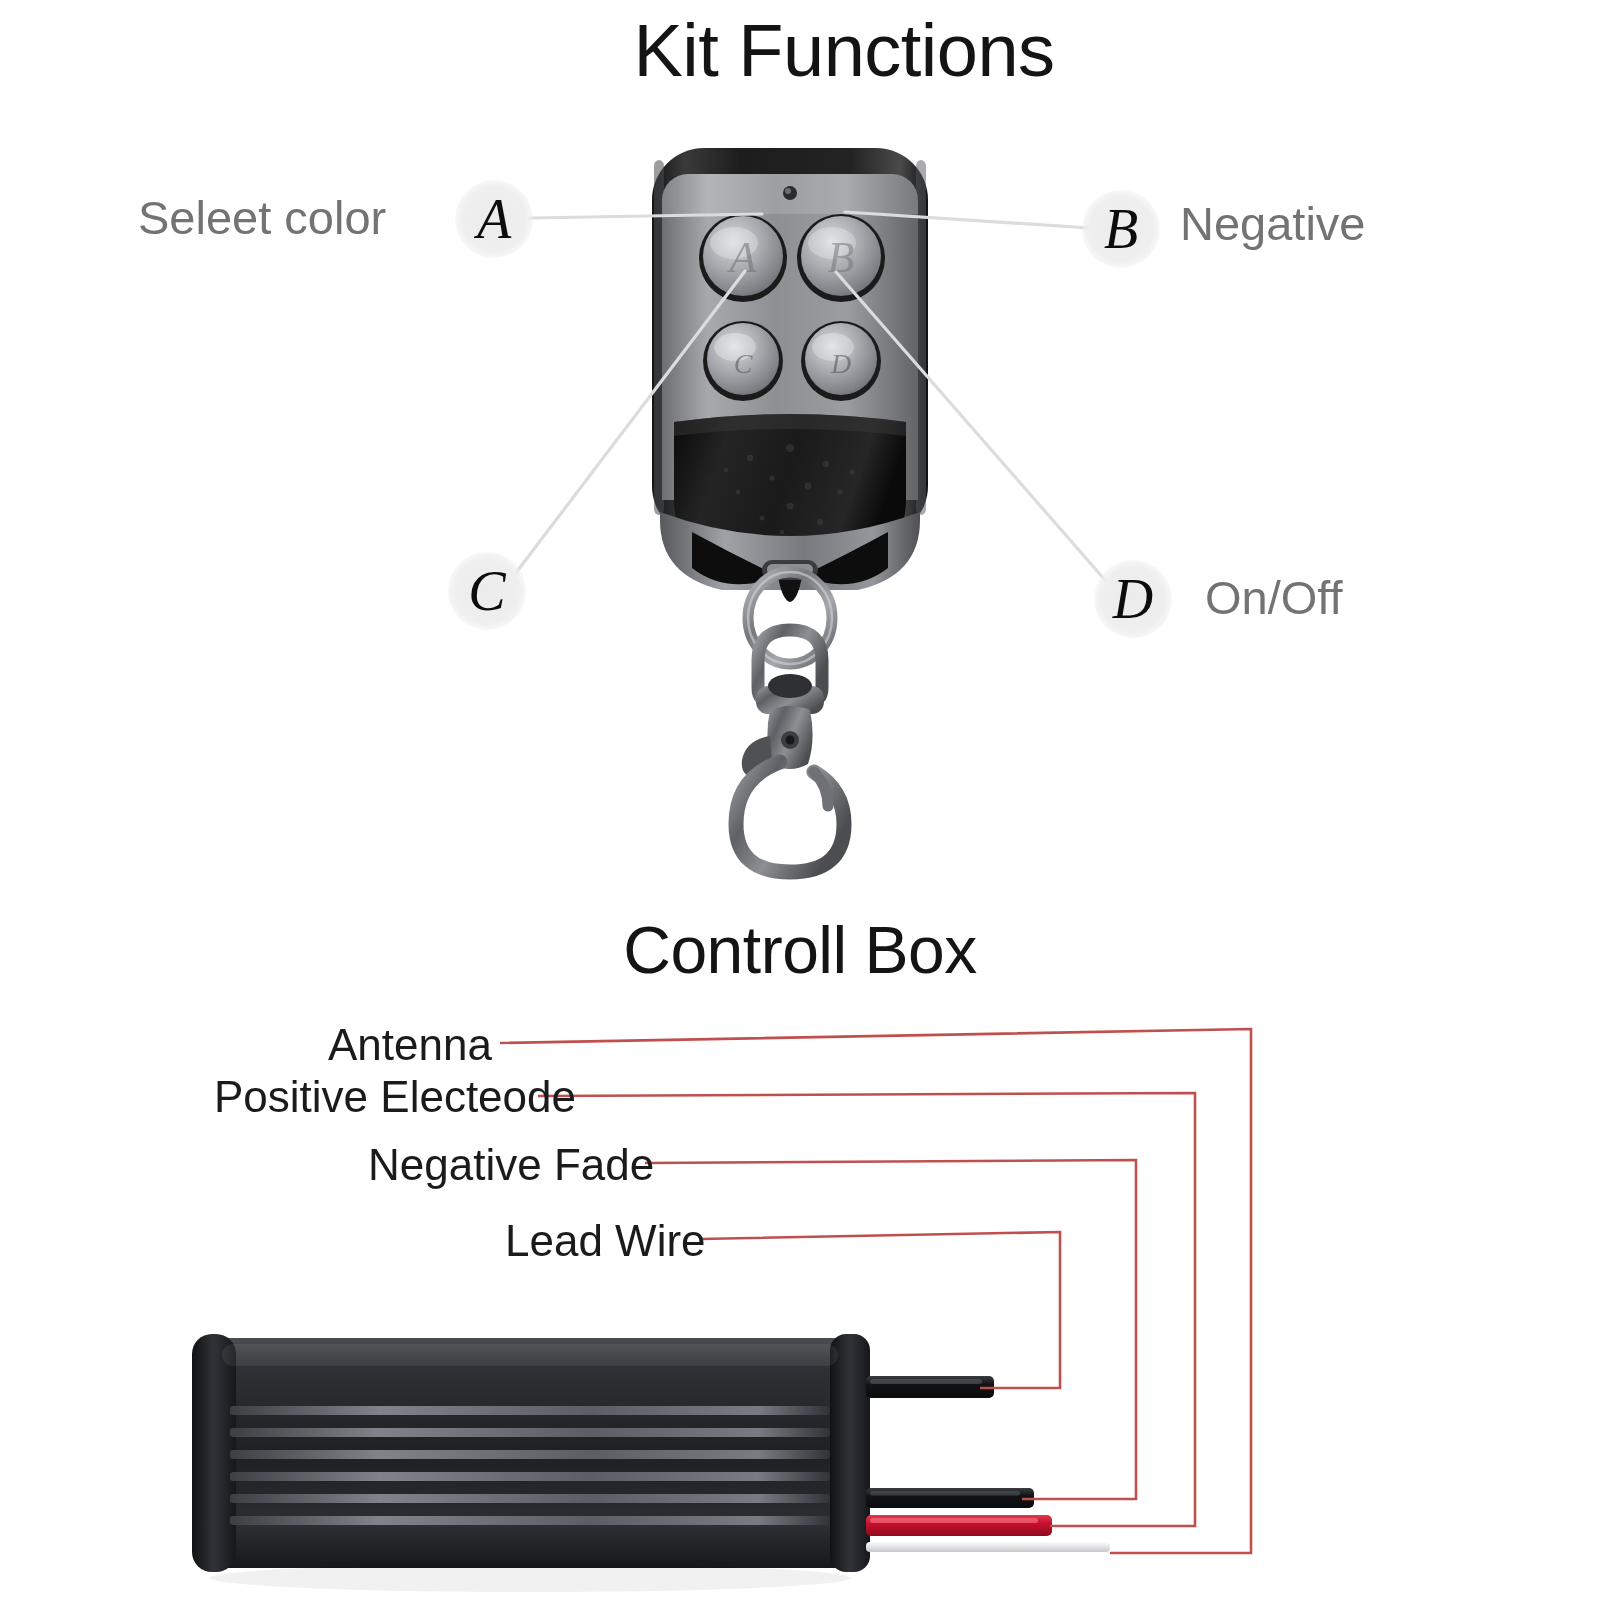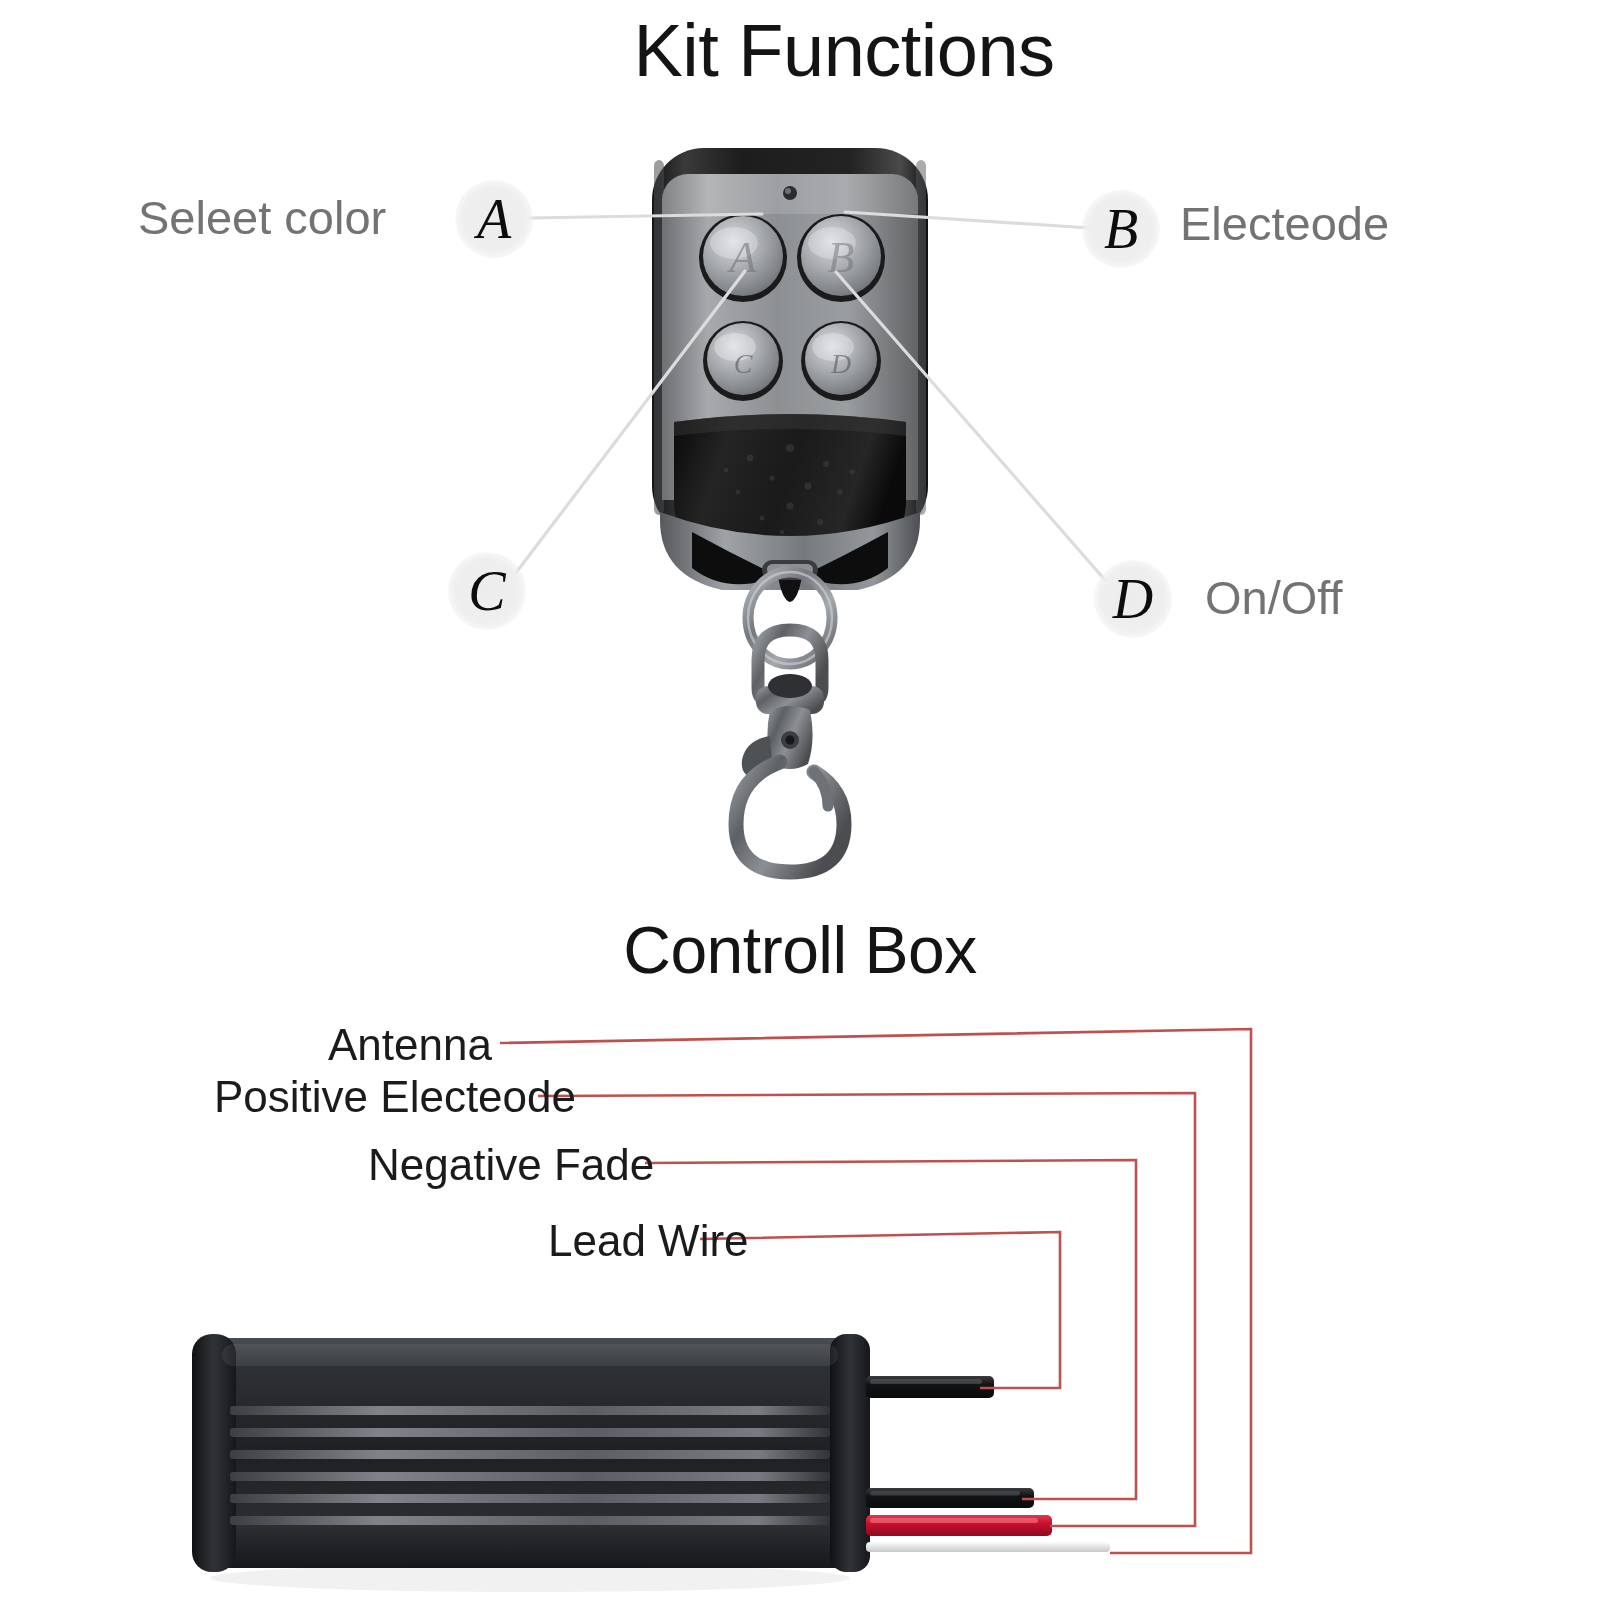--- a/index.html
+++ b/index.html
@@ -293,28 +293,28 @@
       <path d="M645 1163 L1136 1160 L1136 1499 L1022 1499"></path>
 
       <path d="M700 1239 L1060 1232 L1060 1388 L980 1388"></path>
     </g>
   </svg>
 
   <div class="callout-text" style="left:138px;top:190px;">Seleet color</div>
   <div class="badge" style="left:455px;top:180px;">A</div>
 
   <div class="badge" style="left:1082px;top:190px;">B</div>
-  <div class="callout-text" style="left:1180px;top:196px;">Electeode</div>
+  <div class="callout-text" style="left:1180px;top:196px;">Negative</div>
 
   <div class="badge" style="left:448px;top:552px;">C</div>
 
   <div class="badge" style="left:1094px;top:560px;">D</div>
   <div class="callout-text" style="left:1205px;top:570px;">On/Off</div>
 
   <div class="box-label" style="left:328px;top:1020px;">Antenna</div>
 
   <div class="box-label" style="left:214px;top:1072px;">Positive Electeode</div>
 
   <div class="box-label" style="left:368px;top:1140px;">Negative Fade</div>
 
-  <div class="box-label" style="left:505px;top:1216px;margin-left:43px;">Lead Wire</div>
+  <div class="box-label" style="left:505px;top:1216px;">Lead Wire</div>
 
 </div>
 
 </body></html>

